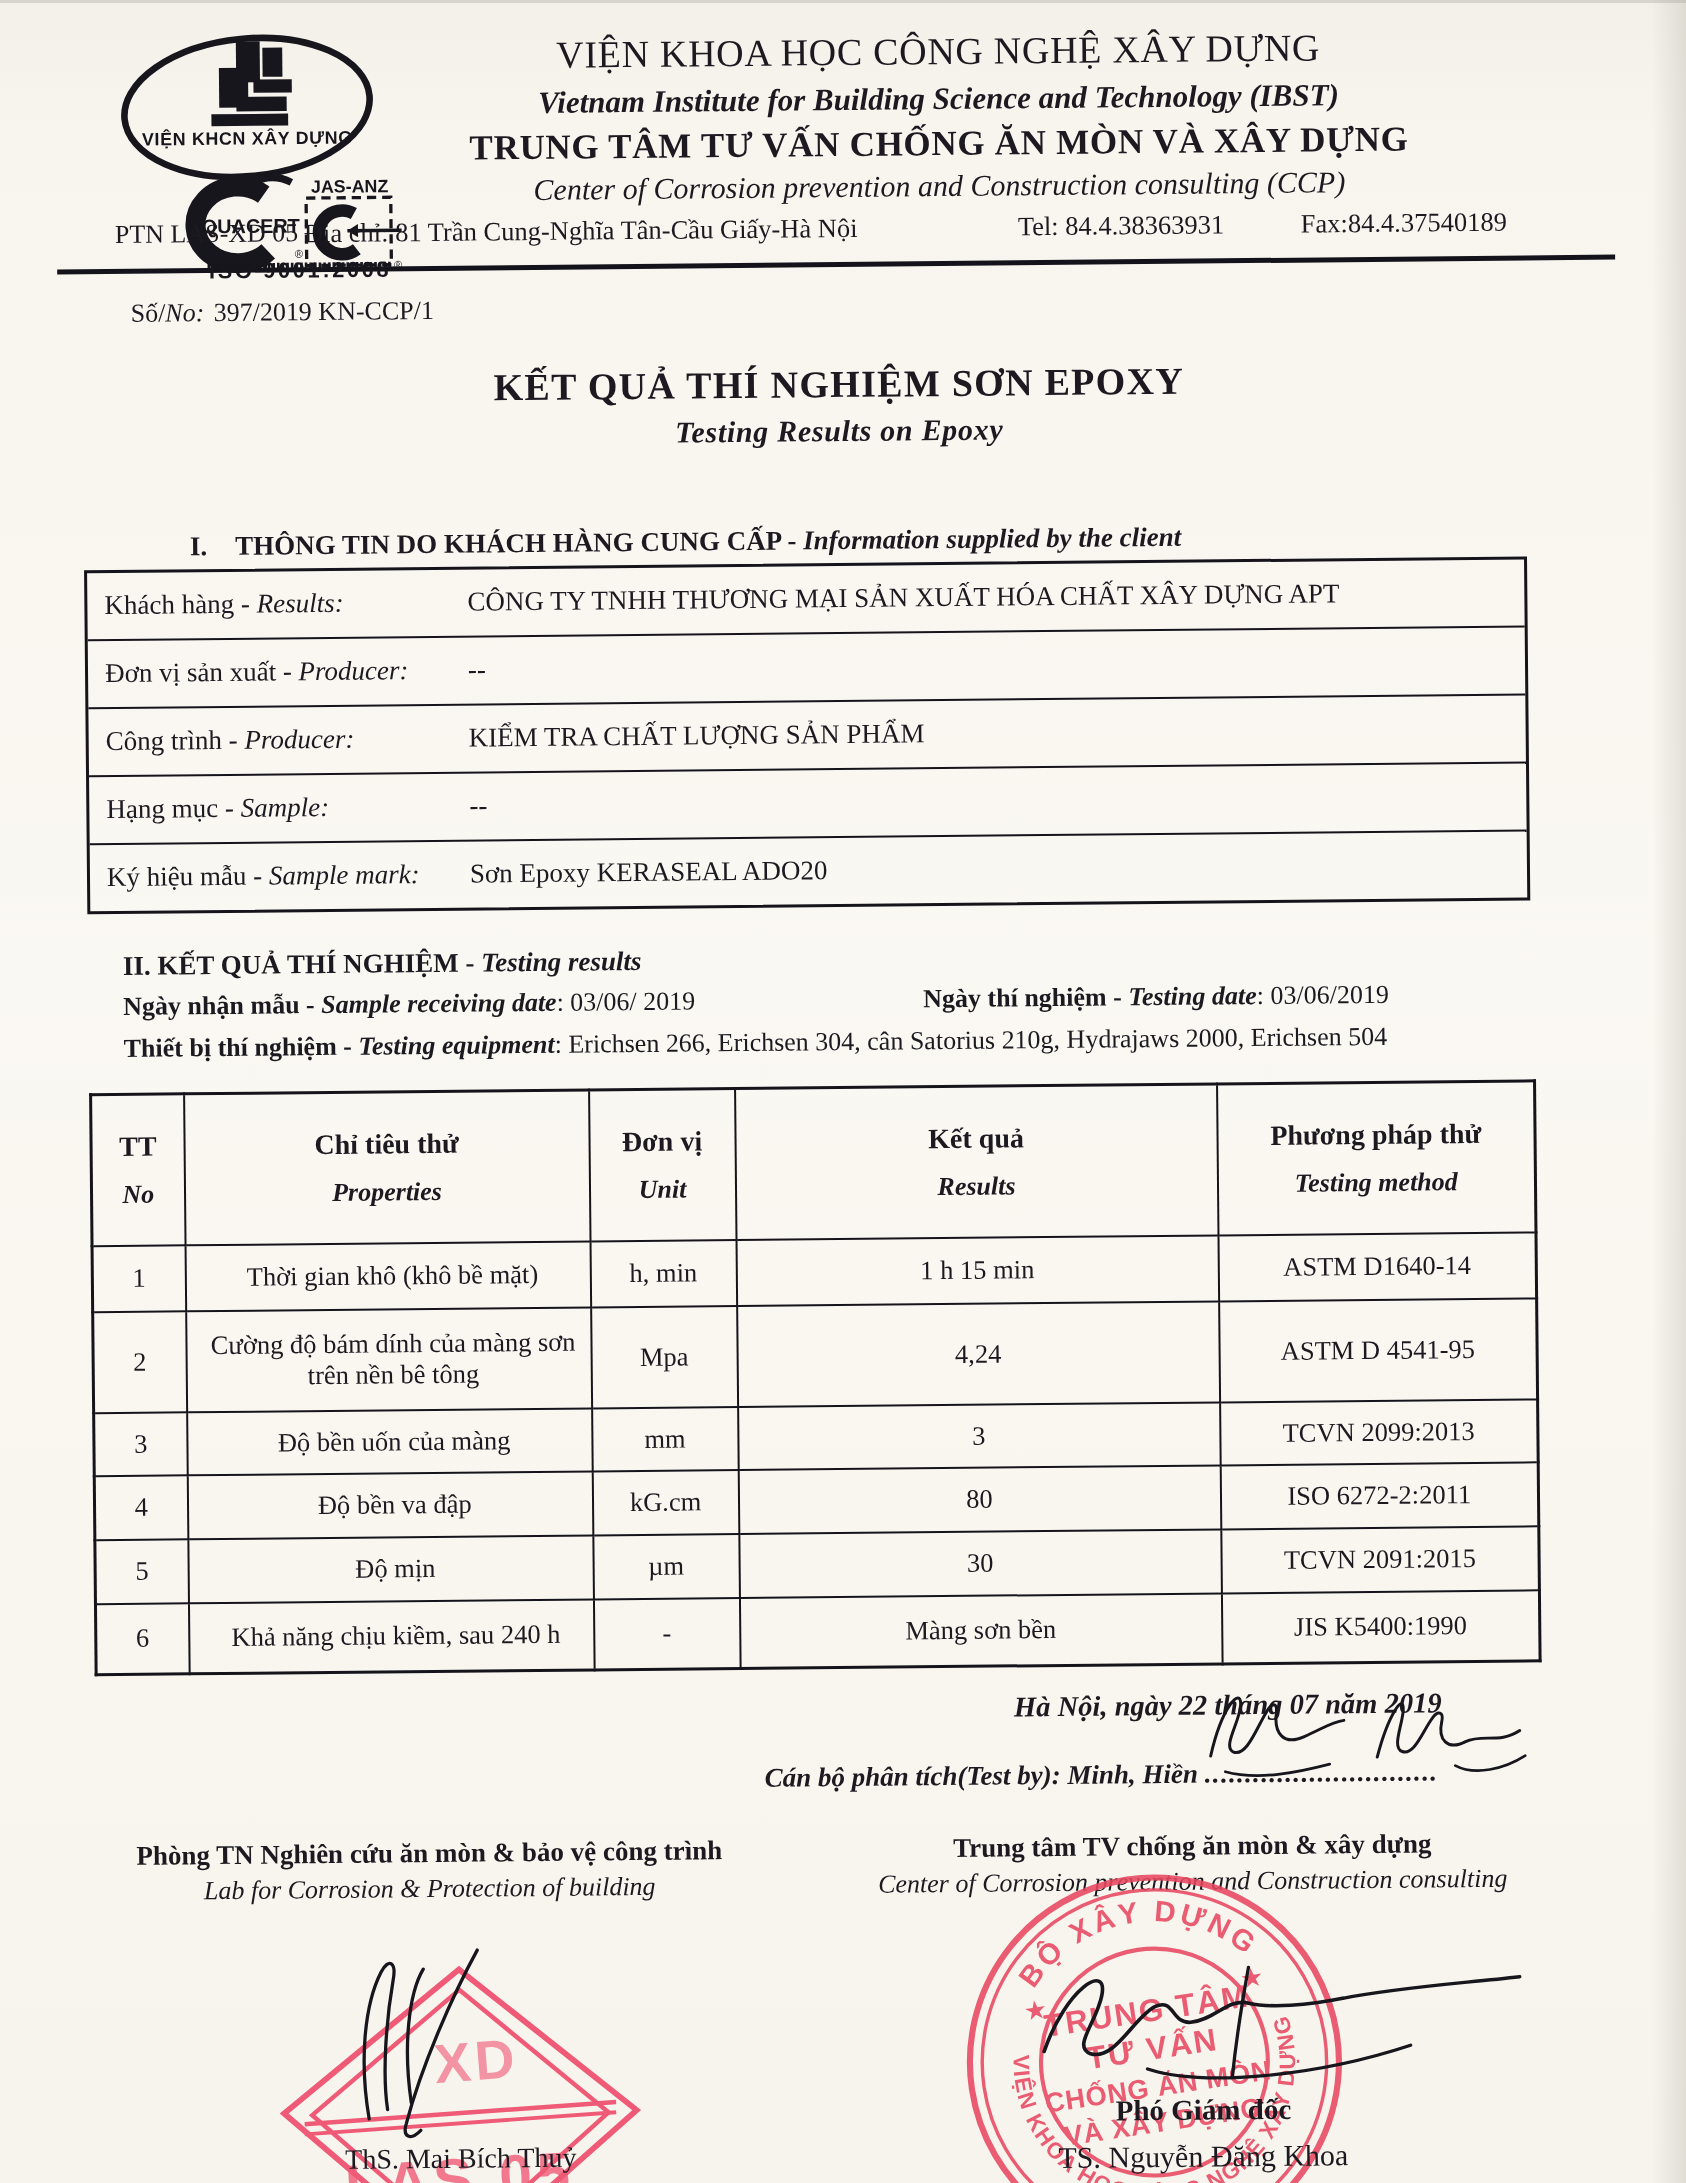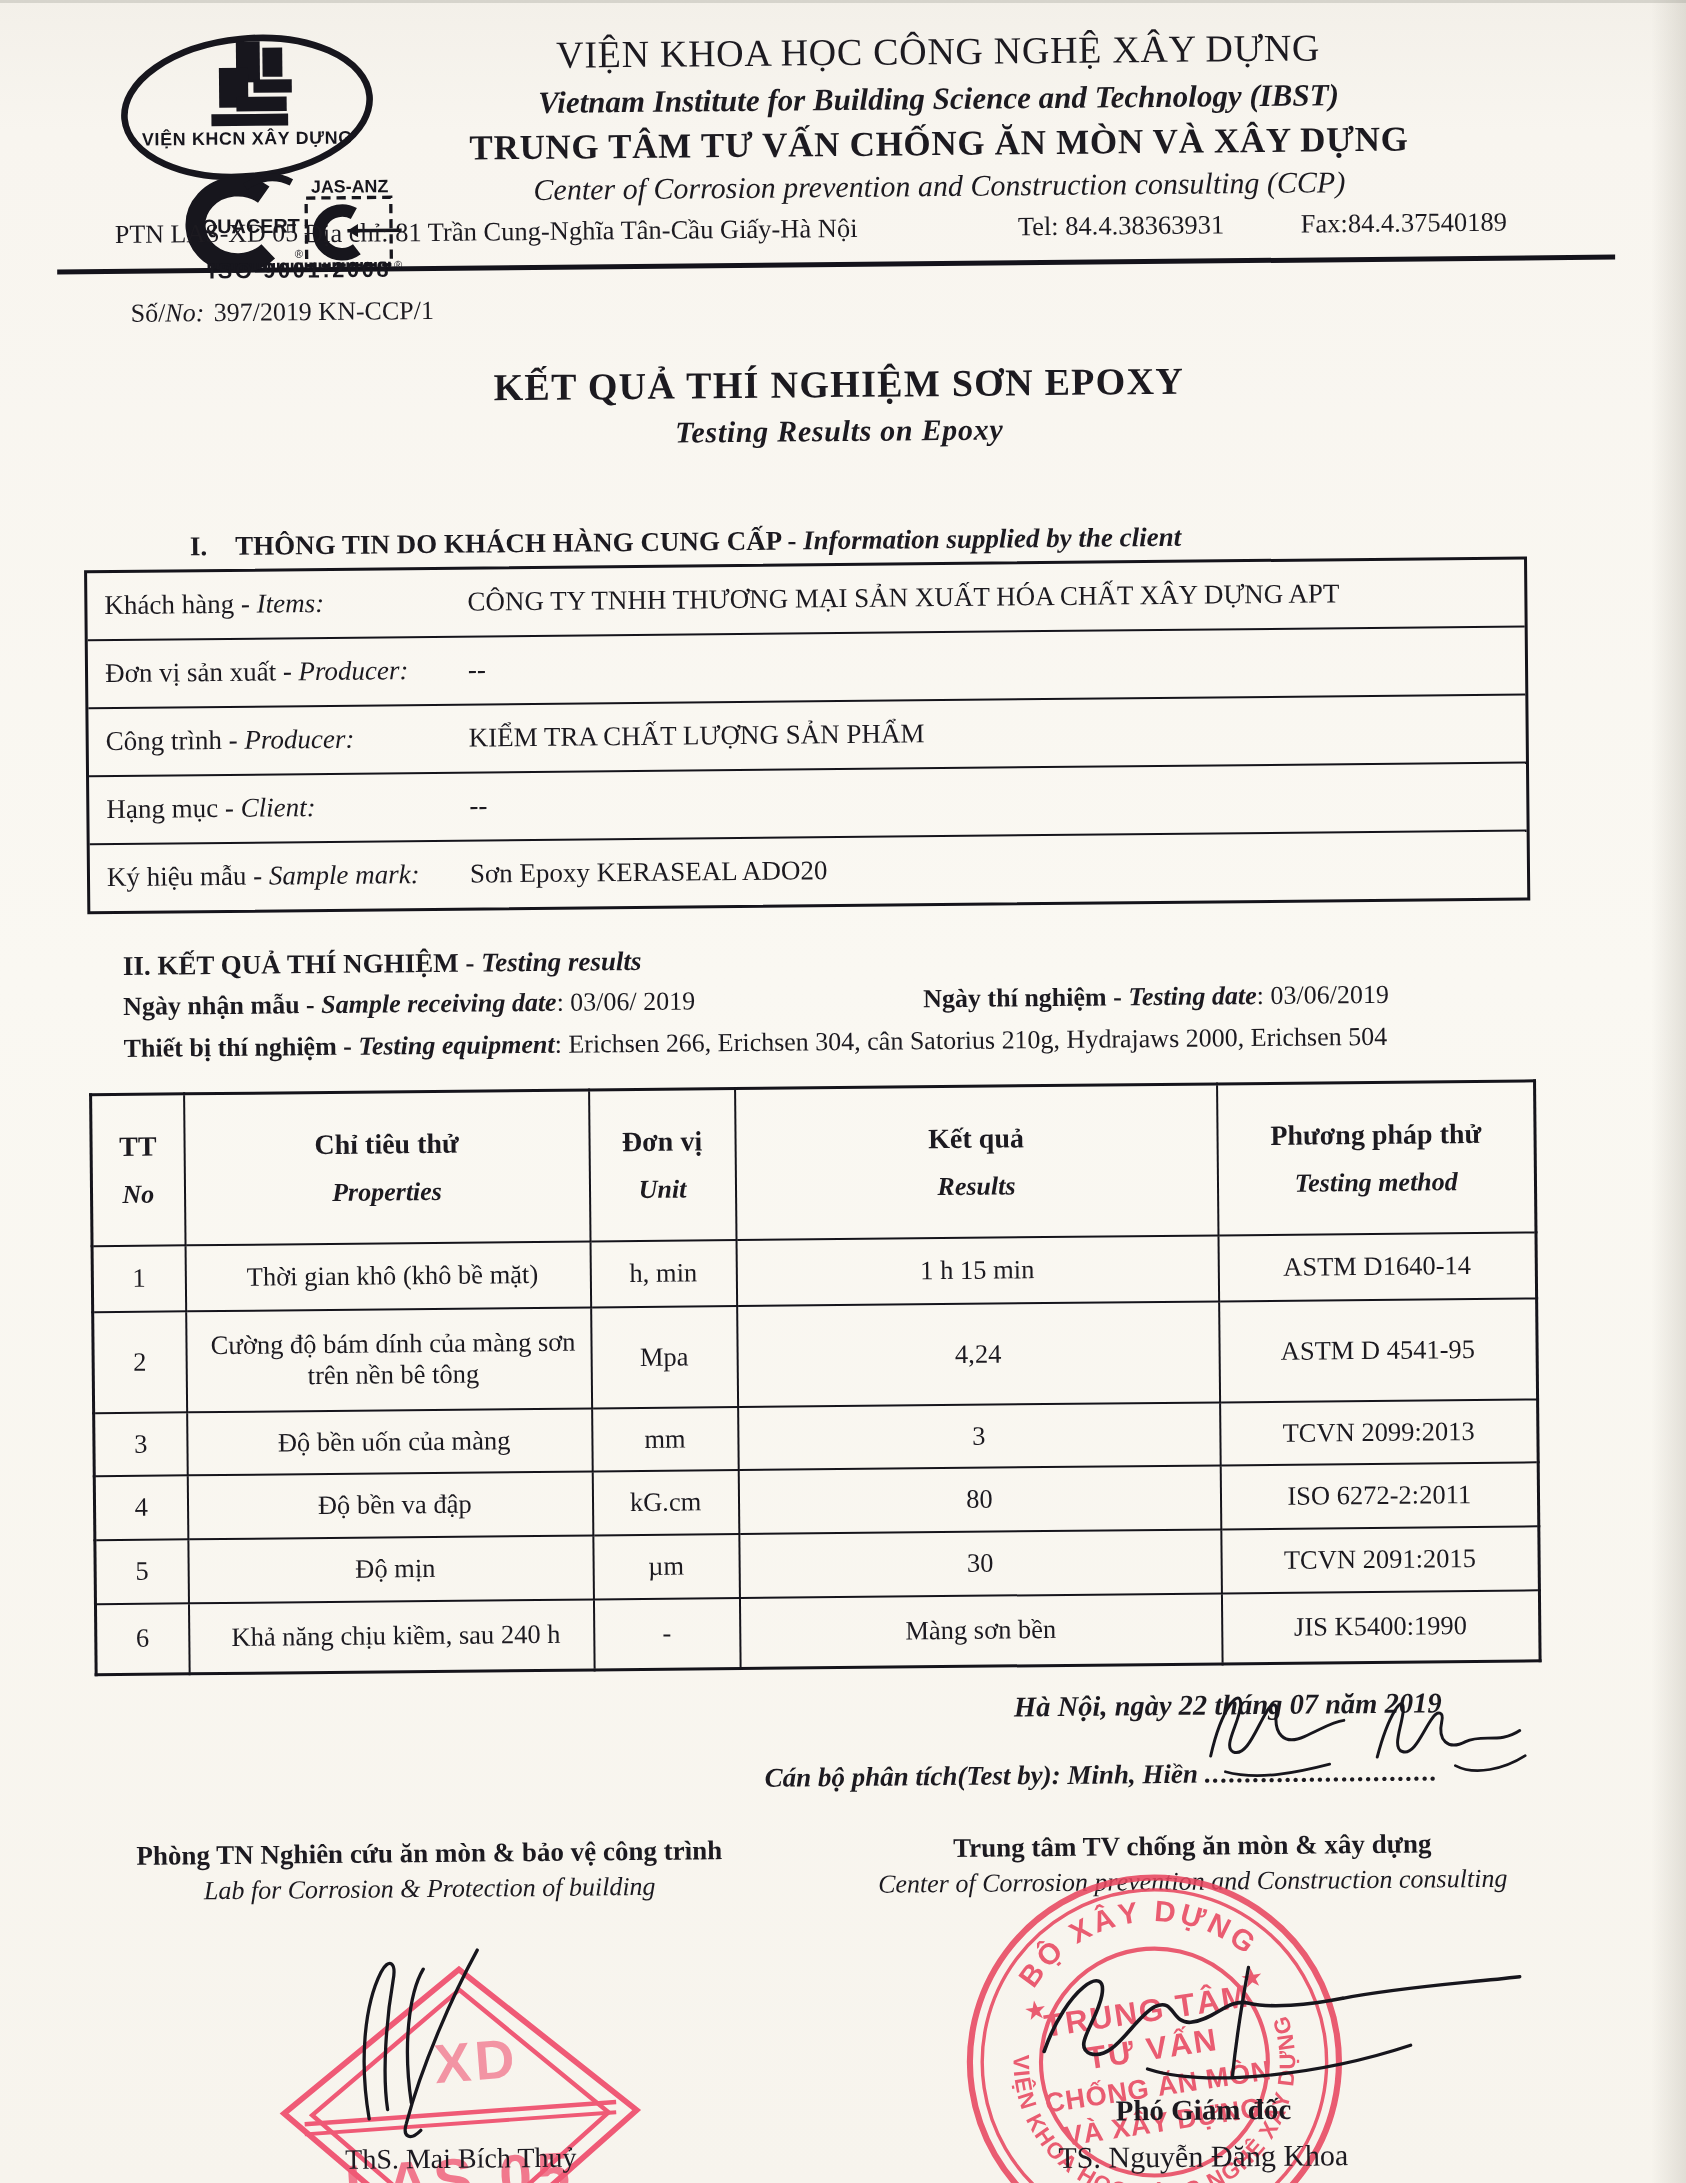--- a/index.html
+++ b/index.html
@@ -170,33 +170,33 @@
     <div class="t-vn">KẾT QUẢ THÍ NGHIỆM SƠN EPOXY</div>
     <div class="t-en">Testing Results on  Epoxy</div>
   </div>
 
   <div class="sec1-head">
     <span class="num">I.</span><span>THÔNG TIN DO KHÁCH  HÀNG CUNG CẤP - </span><span class="en">Information supplied by the client</span>
   </div>
 
   <div class="info-table">
     <div class="info-row">
-      <div class="info-label"><span class="lv">Khách hàng - </span><span class="le">Items:</span></div>
+      <div class="info-label"><span class="lv">Khách hàng - </span><span class="le">Results:</span></div>
       <div class="info-value">CÔNG TY TNHH THƯƠNG MẠI SẢN XUẤT HÓA CHẤT XÂY DỰNG APT</div>
     </div>
     <div class="info-row">
       <div class="info-label"><span class="lv">Đơn vị sản xuất - </span><span class="le">Producer:</span></div>
       <div class="info-value">--</div>
     </div>
     <div class="info-row">
       <div class="info-label"><span class="lv">Công trình - </span><span class="le">Producer:</span></div>
       <div class="info-value">KIỂM TRA CHẤT LƯỢNG SẢN PHẨM</div>
     </div>
     <div class="info-row">
-      <div class="info-label"><span class="lv">Hạng mục - </span><span class="le">Client:</span></div>
+      <div class="info-label"><span class="lv">Hạng mục - </span><span class="le">Sample:</span></div>
       <div class="info-value">--</div>
     </div>
     <div class="info-row">
       <div class="info-label"><span class="lv">Ký hiệu mẫu - </span><span class="le">Sample mark:</span></div>
       <div class="info-value">Sơn Epoxy KERASEAL ADO20</div>
     </div>
   </div>
 
   <div class="sec2-head">
     <span>II.</span> <span>KẾT QUẢ THÍ NGHIỆM - </span><span class="en">Testing results</span>

